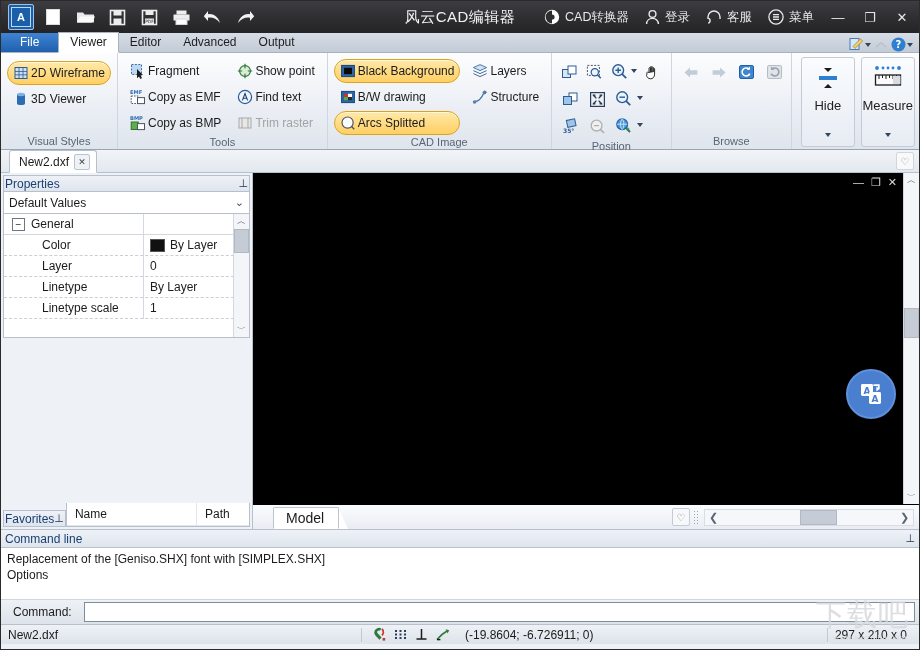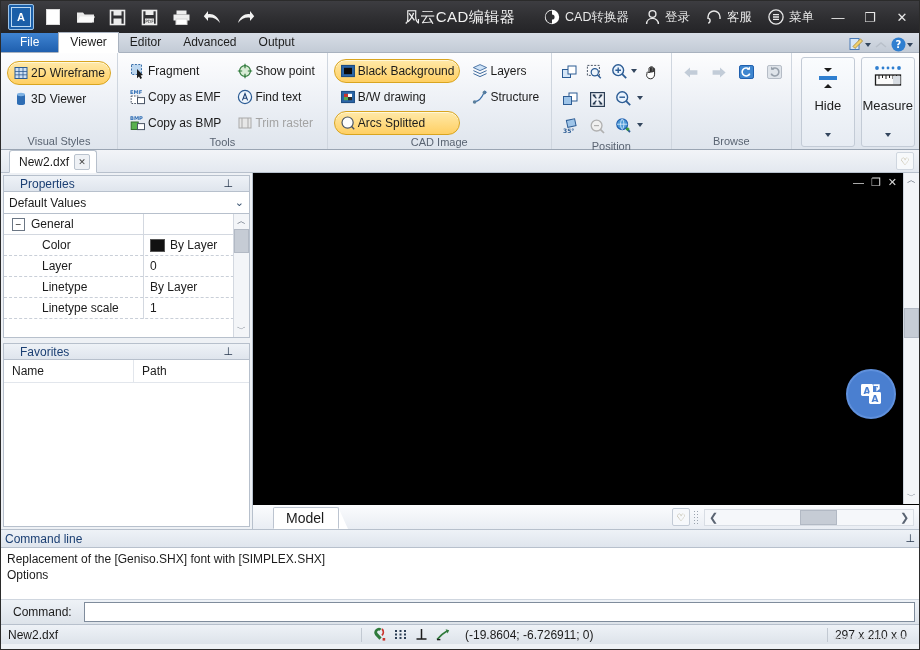--- a/index.html
+++ b/index.html
@@ -83,21 +83,21 @@
   .xb{width:14px;height:14px;border:1px solid #b9c2cd;background:#eef1f5;
     display:flex;align-items:center;justify-content:center;font-size:9px;color:#444;border-radius:2px;}
   .heartbtn{margin-left:auto;margin-right:5px;margin-bottom:2px;width:16px;height:16px;
     border:1px solid #cfd6df;background:#f7f9fb;border-radius:2px;
     display:flex;align-items:center;justify-content:center;color:#9a8b5e;font-size:10px;}
 
   
   .main{display:flex;height:356px;}
   .leftpane{width:252px;flex:none;display:flex;flex-direction:column;
     background:#eef1f5;border-right:1px solid #b7c0cc;box-sizing:border-box;}
-  .panehdr{height:17px;display:flex;align-items:center;padding:0 16px;
+  .panehdr{height:17px;display:flex;align-items:center;padding:0 1px;
     background:linear-gradient(#eef2f7,#dfe5ed);border:1px solid #b7c0cc;
     box-sizing:border-box;color:#1b3f73;font-size:12px;}
   .panehdr .pin{margin-left:auto;font-size:11px;color:#26364c;}
   .combo{height:22px;display:flex;align-items:center;padding:0 5px;background:#fff;
     border:1px solid #b7c0cc;border-top:none;box-sizing:border-box;font-size:12px;}
   .combo .cv{flex:1;}
   .chev{color:#38526f;font-size:11px;}
 
   .grid{flex:none;background:#fff;border:1px solid #b7c0cc;border-top:none;
     box-sizing:border-box;position:relative;height:124px;overflow:hidden;}
@@ -112,21 +112,21 @@
     display:inline-flex;align-items:center;justify-content:center;font-size:10px;
     line-height:9px;margin-right:6px;color:#222;}
   .swatch{width:13px;height:11px;background:#111;border:1px solid #555;display:inline-block;}
   .vscroll{position:absolute;top:0;right:0;width:15px;height:100%;
     background:#f3f5f8;border-left:1px solid #d3d8e0;display:flex;
     flex-direction:column;align-items:center;}
   .vsa{height:15px;width:15px;display:flex;align-items:center;justify-content:center;
     font-size:9px;color:#4a5565;}
   .vthumb{width:13px;background:#c6ccd5;border:1px solid #b2b9c4;}
 
-  .fav{flex:1;display:flex;flex-direction:column;margin-top:5px;}
+  .fav{flex:1;display:flex;flex-direction:row;align-items:flex-end;}
   .favbody{flex:1;background:#fff;border:1px solid #b7c0cc;border-top:none;box-sizing:border-box;}
   .favhdrrow{height:22px;display:flex;align-items:center;border-bottom:1px solid #e2e6ec;}
   .favcol{height:22px;line-height:22px;padding-left:8px;box-sizing:border-box;font-size:12px;}
   .favcol.n{width:130px;border-right:1px solid #e2e6ec;}
 
   .canvaswrap{flex:1;display:flex;flex-direction:column;position:relative;background:#eef1f5;}
   .cvrow{flex:1;display:flex;min-height:0;}
   .canvas{flex:1;background:#000;position:relative;overflow:hidden;}
   .mdibtns{position:absolute;top:3px;right:6px;display:flex;gap:7px;color:#d9d9d9;font-size:11px;}
   .mdibtns span{cursor:default;}
@@ -783,16 +783,17 @@
           <path d="M2 12.6c3-3.6 6.4-6.6 10-8.6" stroke="#2f7a3b" stroke-width="1.6" fill="none"></path>
           <path d="M10.6 2.2l3.6 1-1.6 3.2z" fill="#2f7a3b"></path>
           <path d="M2 12.6h3.4" stroke="#1c1c1c" stroke-width="1.4"></path>
         </svg>
       </span>
     </div>
     <div class="stcell">(-19.8604; -6.726911; 0)</div>
     <div style="flex:1"></div>
     <div class="stsep"></div>
     <div class="stcell" style="padding-right:12px">297 x 210 x 0</div>
+    <div class="watermark">下载吧</div>
     <div class="wmsub">www.xiazaiba.com</div>
   </div>
 
 </div>
 
 </body></html>

